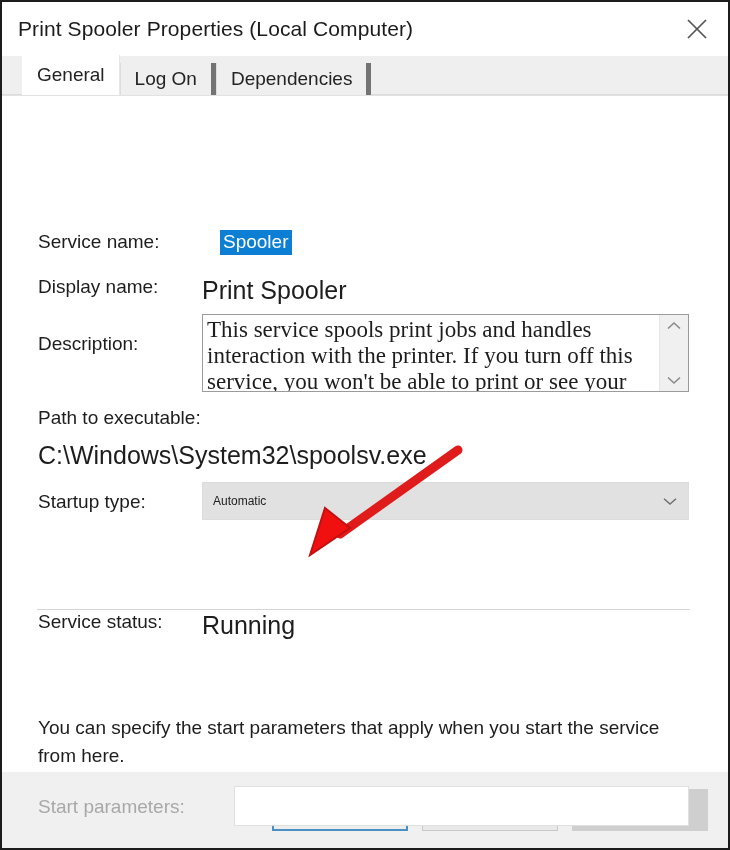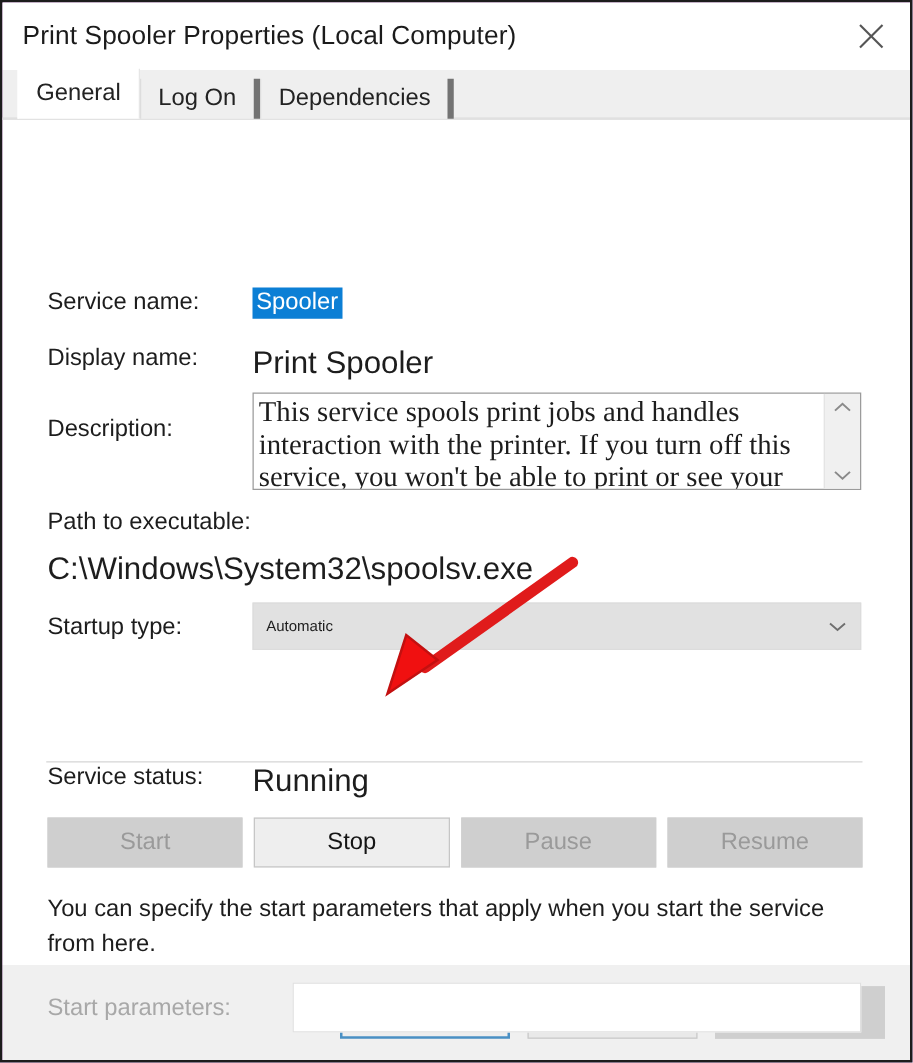--- a/index.html
+++ b/index.html
@@ -40,21 +40,21 @@
     cursor: pointer;
   }
   .close-btn svg { display: block; }
 
   
   .tabstrip {
     height: 40px; flex: 0 0 40px;
     background: #efefef;
     position: relative;
     display: flex; align-items: flex-end;
-    padding-left: 12px;
+    padding-left: 20px;
     border-bottom: 1px solid #e2e2e2;
   }
   .tabstrip::after {
     content: ""; position: absolute; left: 0; right: 0; bottom: 0;
     height: 1px; background: #dcdcdc;
   }
   .tab {
     height: 32px;
     padding: 0 14px;
     display: flex; align-items: center;
@@ -242,21 +242,21 @@
     <div class="tab">
       <span>Dependencies</span>
     </div>
   </div>
 
   <div class="content">
 
     <div class="row" style="left:36px; top:135px;">
       <span class="lbl">Service name:</span>
     </div>
-    <div class="row" style="left:200px; top:134px;">
+    <div class="row" style="left:218px; top:134px;">
       <span class="sel-highlight">Spooler</span>
     </div>
 
     <div class="row" style="left:36px; top:180px;">
       <span class="lbl">Display name:</span>
     </div>
     <div class="row" style="left:200px; top:180px;">
       <span class="val">Print Spooler</span>
     </div>
 
@@ -300,34 +300,20 @@
 
     <div class="divider"></div>
 
     <div class="row" style="left:36px; top:515px;">
       <span class="lbl" style="position:relative; top:0;">Service status:</span>
     </div>
     <div class="row" style="left:200px; top:515px;">
       <span class="val">Running</span>
     </div>
 
-    <div class="svc-buttons">
-      <div class="svc-btn">
-        <span>Start</span>
-      </div>
-      <div class="svc-btn enabled">
-        <span>Stop</span>
-      </div>
-      <div class="svc-btn">
-        <span>Pause</span>
-      </div>
-      <div class="svc-btn">
-        <span>Resume</span>
-      </div>
-    </div>
 
     <div class="helper">You can specify the start parameters that apply when you start the service from here.</div>
 
     <div class="row" style="left:36px; top:700px;">
       <span class="lbl disabled">Start parameters:</span>
     </div>
     <input class="param-input" type="text" disabled="" placeholder="" style="">
 
   </div>
 

